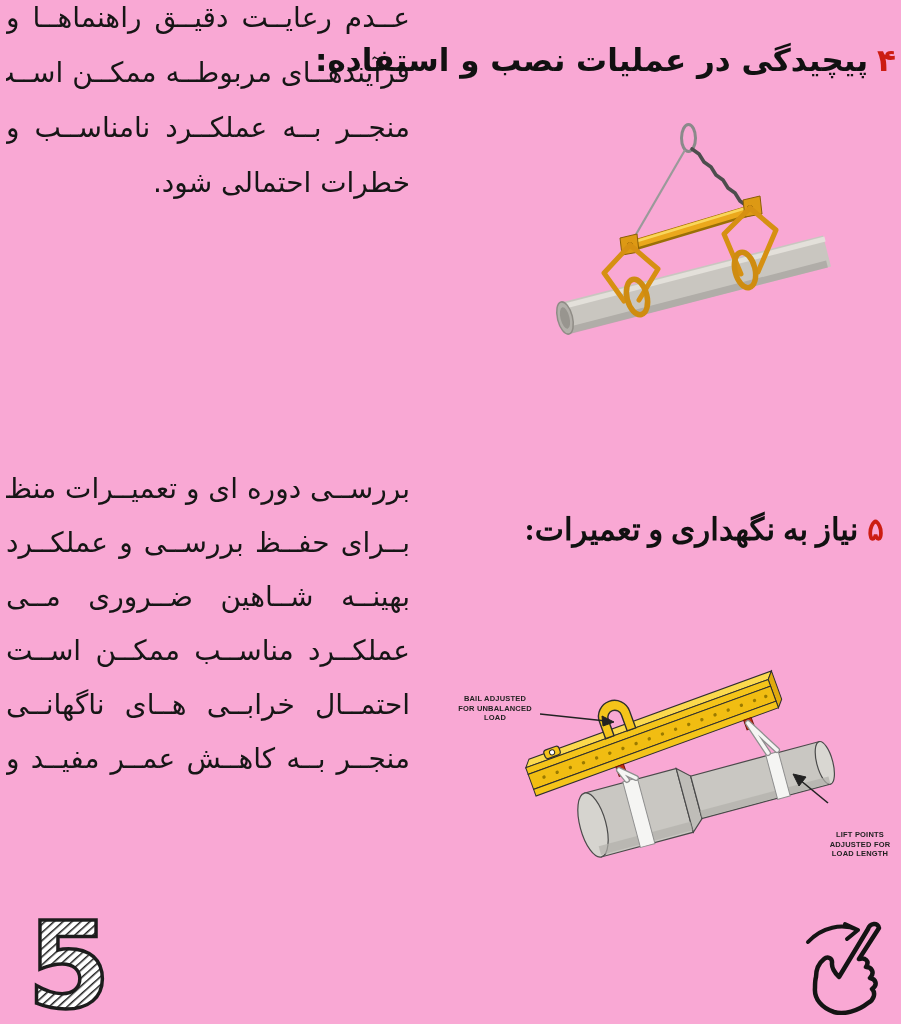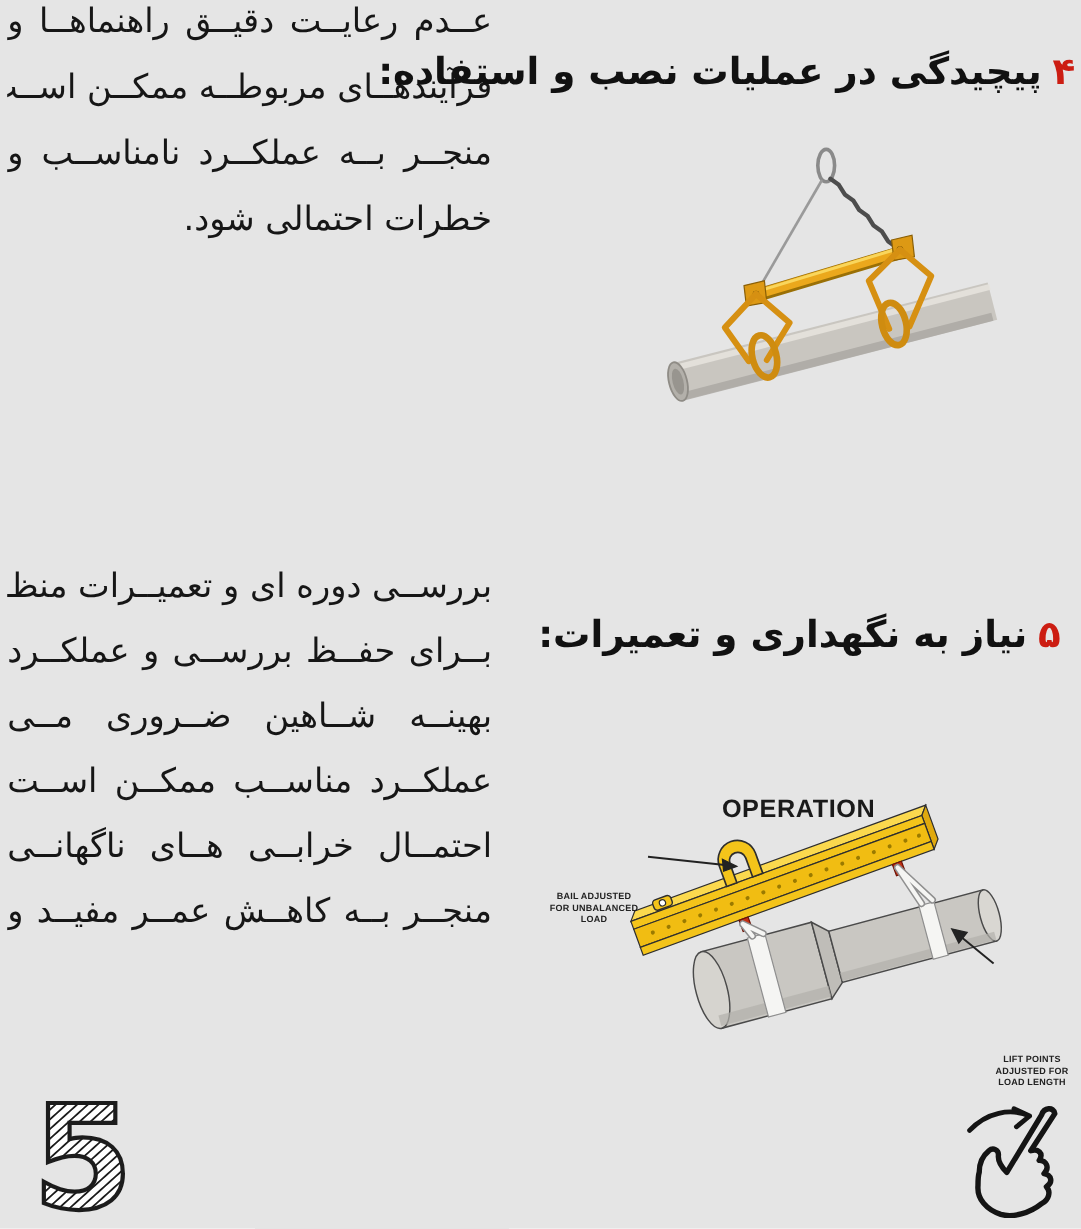--- a/index.html
+++ b/index.html
@@ -1,18 +1,18 @@
 <!DOCTYPE html>
 <html lang="fa"><head>
 <meta charset="utf-8">
 <style>
   html,body { margin:0; padding:0; background:#ffffff; }
   .page {
     position:relative; width:901px; height:1024px;
-    background:#e5e5e5; overflow:hidden;
+    background:#f9a8d4; overflow:hidden;
     font-family:"DejaVu Sans", sans-serif;
   }
   
   .para {
     position:absolute; left:6px; width:404px;
     direction:rtl; color:#161616; font-size:28px; line-height:55px;
   }
   .pline {
     text-align:justify; text-align-last:justify; -moz-text-align-last:justify;
     height:55px; overflow:hidden; white-space:nowrap;
@@ -21,32 +21,32 @@
   .para1 { top:-10px; }
   .para2 { top:462px; line-height:54px; }
   .para2 .pline { height:54px; }
   
   .heading {
     position:absolute; direction:rtl; white-space:nowrap;
     font-weight:bold; font-size:31px; color:#111111;margin-left:44px;
   }
   .heading .hnum { color:#cc1d12; margin-left:9px; }
   .heading1 { top:42px; right:5px; }
-  .heading2 { top:511px; right:17px; }
+  .heading2 { top:511px; right:17px;font-family:Liberation Serif, serif; }
   
   .illus { position:absolute; }
   .op-title {
     position:absolute; left:588px; top:663px; width:155px;
     text-align:center; font-family:"Liberation Sans", sans-serif;
     font-weight:bold; font-size:21px; letter-spacing:0.5px; color:#1a1a1a;
   }
   .ann {
     position:absolute; white-space:pre-line; text-align:center;
     font-family:"Liberation Sans", sans-serif; font-weight:bold;
-    font-size:7.5px; line-height:9.5px; letter-spacing:0.2px; color:#222222;margin-top:48px;
+    font-size:7.5px; line-height:9.5px; letter-spacing:0.2px; color:#222222;
   }
   .ann-left  { left:450px; top:694px; width:90px; }
   .ann-right { left:818px; top:830px; width:84px; }
   
   .pagenum-svg { position:absolute; left:12px; top:910px; }
   .hand-svg { position:absolute; left:792px; top:915px; cursor:pointer; }
 </style>
 </head>
 <body>
 
@@ -108,21 +108,20 @@
     <div class="pline">بهینــه شــاهین ضــروری مــی</div>
     <div class="pline">عملکــرد مناســب ممکــن اســت</div>
     <div class="pline">احتمــال خرابــی هــای ناگهانــی</div>
     <div class="pline">منجــر بــه کاهــش عمــر مفیــد و</div>
   </div>
 
   <div class="heading heading2">
     <span class="hnum">۵</span><span class="htext">نیاز به نگهداری و تعمیرات:</span>
   </div>
 
-  <div class="op-title">OPERATION</div>
 
   <svg class="illus" style="left:430px;top:650px;" width="471" height="235" viewBox="0 0 471 235">
 
     <g transform="translate(163,175) rotate(-15)">
       <rect x="0" y="-33" width="95" height="66" fill="#c9c7c2" stroke="#4a4a4a" stroke-width="1.2"></rect>
       <polygon points="95,-33 107,-22 107,22 95,33" fill="#bfbdb8" stroke="#4a4a4a" stroke-width="1.2"></polygon>
       <rect x="107" y="-22" width="133" height="44" fill="#c9c7c2" stroke="#4a4a4a" stroke-width="1.2"></rect>
       <ellipse cx="0" cy="0" rx="13" ry="33" fill="#d6d4cf" stroke="#4a4a4a" stroke-width="1.2"></ellipse>
       <ellipse cx="240" cy="0" rx="8" ry="22" fill="#d9d7d2" stroke="#4a4a4a" stroke-width="1.2"></ellipse>
       <rect x="0" y="22" width="95" height="9" fill="#b2b0ab" opacity="0.7"></rect>

